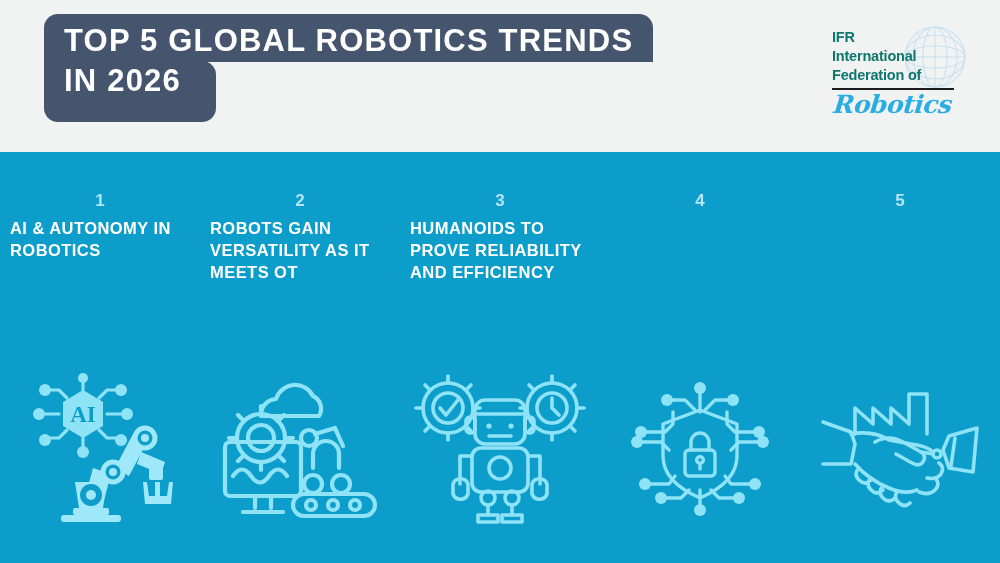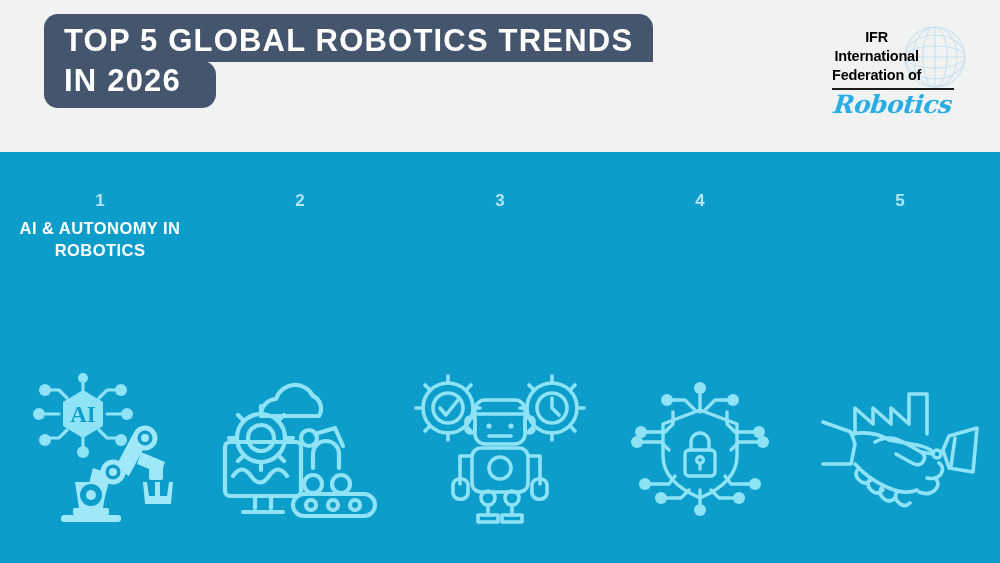--- a/index.html
+++ b/index.html
@@ -47,21 +47,21 @@
   }
   .title-line-1 {
     border-radius: 14px 14px 0 0;
     padding-bottom: 6px;
   }
   .title-line-2 {
     display: block;
     width: 132px;
     border-radius: 0 14px 14px 14px;
     padding-top: 4px;
-    padding-bottom: 12px;
+    padding-bottom: 26px;
     margin-top: -1px;
   }
 
   
   .logo {
     position: absolute;
     right: 28px;
     top: 22px;
     width: 140px;
     height: 108px;
@@ -71,26 +71,25 @@
     right: 4px;
     top: 2px;
     width: 66px;
     height: 66px;
     opacity: 0.75;
   }
   .logo-text {
     position: absolute;
     left: 0;
     top: 6px;
-    color: #000000;
+    color: #0f766e;
     font-weight: bold;
     font-size: 14.5px;
     line-height: 1.32;
     letter-spacing: -0.2px;
-    text-align: center;
   }
   .logo-rule {
     position: absolute;
     left: 0;
     top: 66px;
     width: 122px;
     height: 1.5px;
     background: #1b1b1b;
   }
   .logo-script {
@@ -141,21 +140,21 @@
     line-height: 1;
     margin-bottom: 9px;
     font-stretch: condensed;
   }
   .col-heading {
     color: #ffffff;
     font-weight: bold;
     font-size: 16.5px;
     line-height: 1.32;
     letter-spacing: 0.45px;
-    text-align: center;
+    text-align: left;
     text-transform: uppercase;
     font-stretch: condensed;
     margin: 0;
     max-width: 180px;
   }
   .col-icon {
     margin-top: auto;
     width: 170px;
     height: 150px;
     display: flex;
@@ -262,20 +261,21 @@
               <rect x="46" y="143" width="60" height="7" rx="3"></rect>
             </g>
             <circle cx="76" cy="123" r="11" fill="#0d9dcb"></circle>
             <circle cx="76" cy="123" r="5" fill="#9fe8fa"></circle>
           </svg>
         </div>
       </div>
 
       <div class="column">
         <div class="col-number">2</div>
+        <div class="col-heading">ROBOTS GAIN VERSATILITY AS IT MEETS OT</div>
         <div class="col-icon">
           <svg viewBox="0 0 170 150" aria-hidden="true">
             <g fill="none" stroke="#8fe3f7" stroke-width="4.2" stroke-linecap="round" stroke-linejoin="round">
 
               <path d="M46 44 a16 16 0 0 1 15 -17 a20 20 0 0 1 37 -3 a14 14 0 0 1 6 20 Z"></path>
 
               <rect x="10" y="70" width="76" height="54" rx="5"></rect>
               <path d="M40 124 L40 136 M56 124 L56 136 M28 140 L68 140"></path>
               <path d="M18 104 q9 -13 18 0 t18 0 t18 0"></path>
 
@@ -294,20 +294,21 @@
               <circle cx="140" cy="133" r="5"></circle>
               <circle cx="98" cy="112" r="9"></circle>
               <circle cx="126" cy="112" r="9"></circle>
             </g>
           </svg>
         </div>
       </div>
 
       <div class="column">
         <div class="col-number">3</div>
+        <div class="col-heading">HUMANOIDS TO PROVE RELIABILITY AND EFFICIENCY</div>
         <div class="col-icon">
           <svg viewBox="0 0 170 150" aria-hidden="true">
             <g fill="none" stroke="#8fe3f7" stroke-width="3.6" stroke-linecap="round" stroke-linejoin="round">
 
               <circle cx="33" cy="36" r="15"></circle>
               <circle cx="33" cy="36" r="25"></circle>
               <path d="M33 11 L33 4 M33 68 L33 61 M8 36 L1 36 M65 36 L58 36
                        M15 18 L10 13 M51 54 L56 59 M51 18 L56 13 M15 54 L10 59"></path>
               <path d="M25 36 L31 43 L43 28"></path>
 

